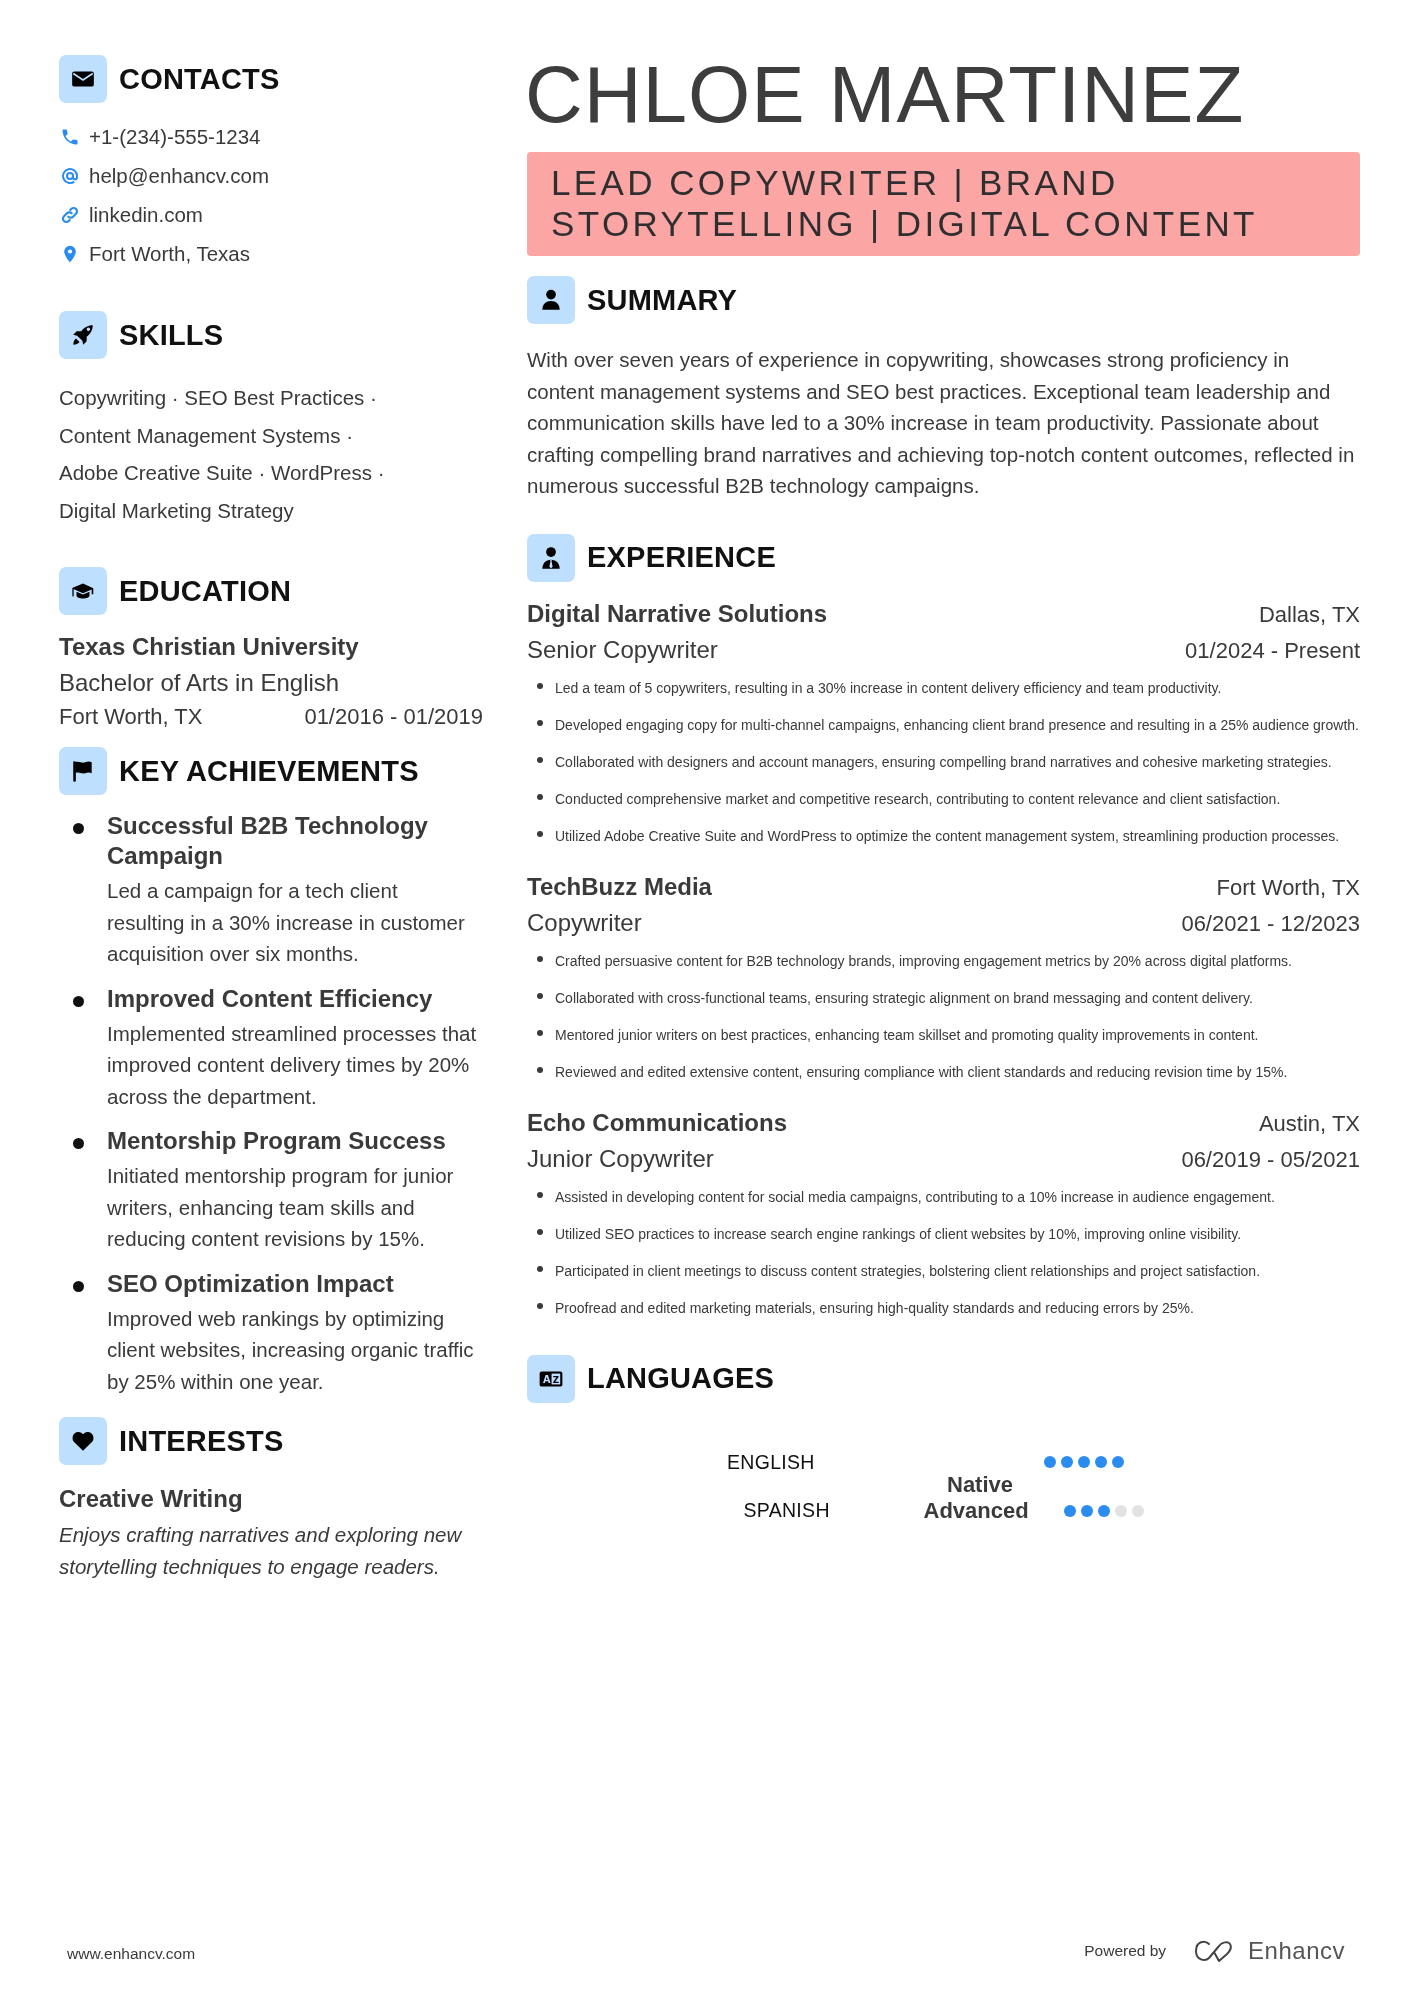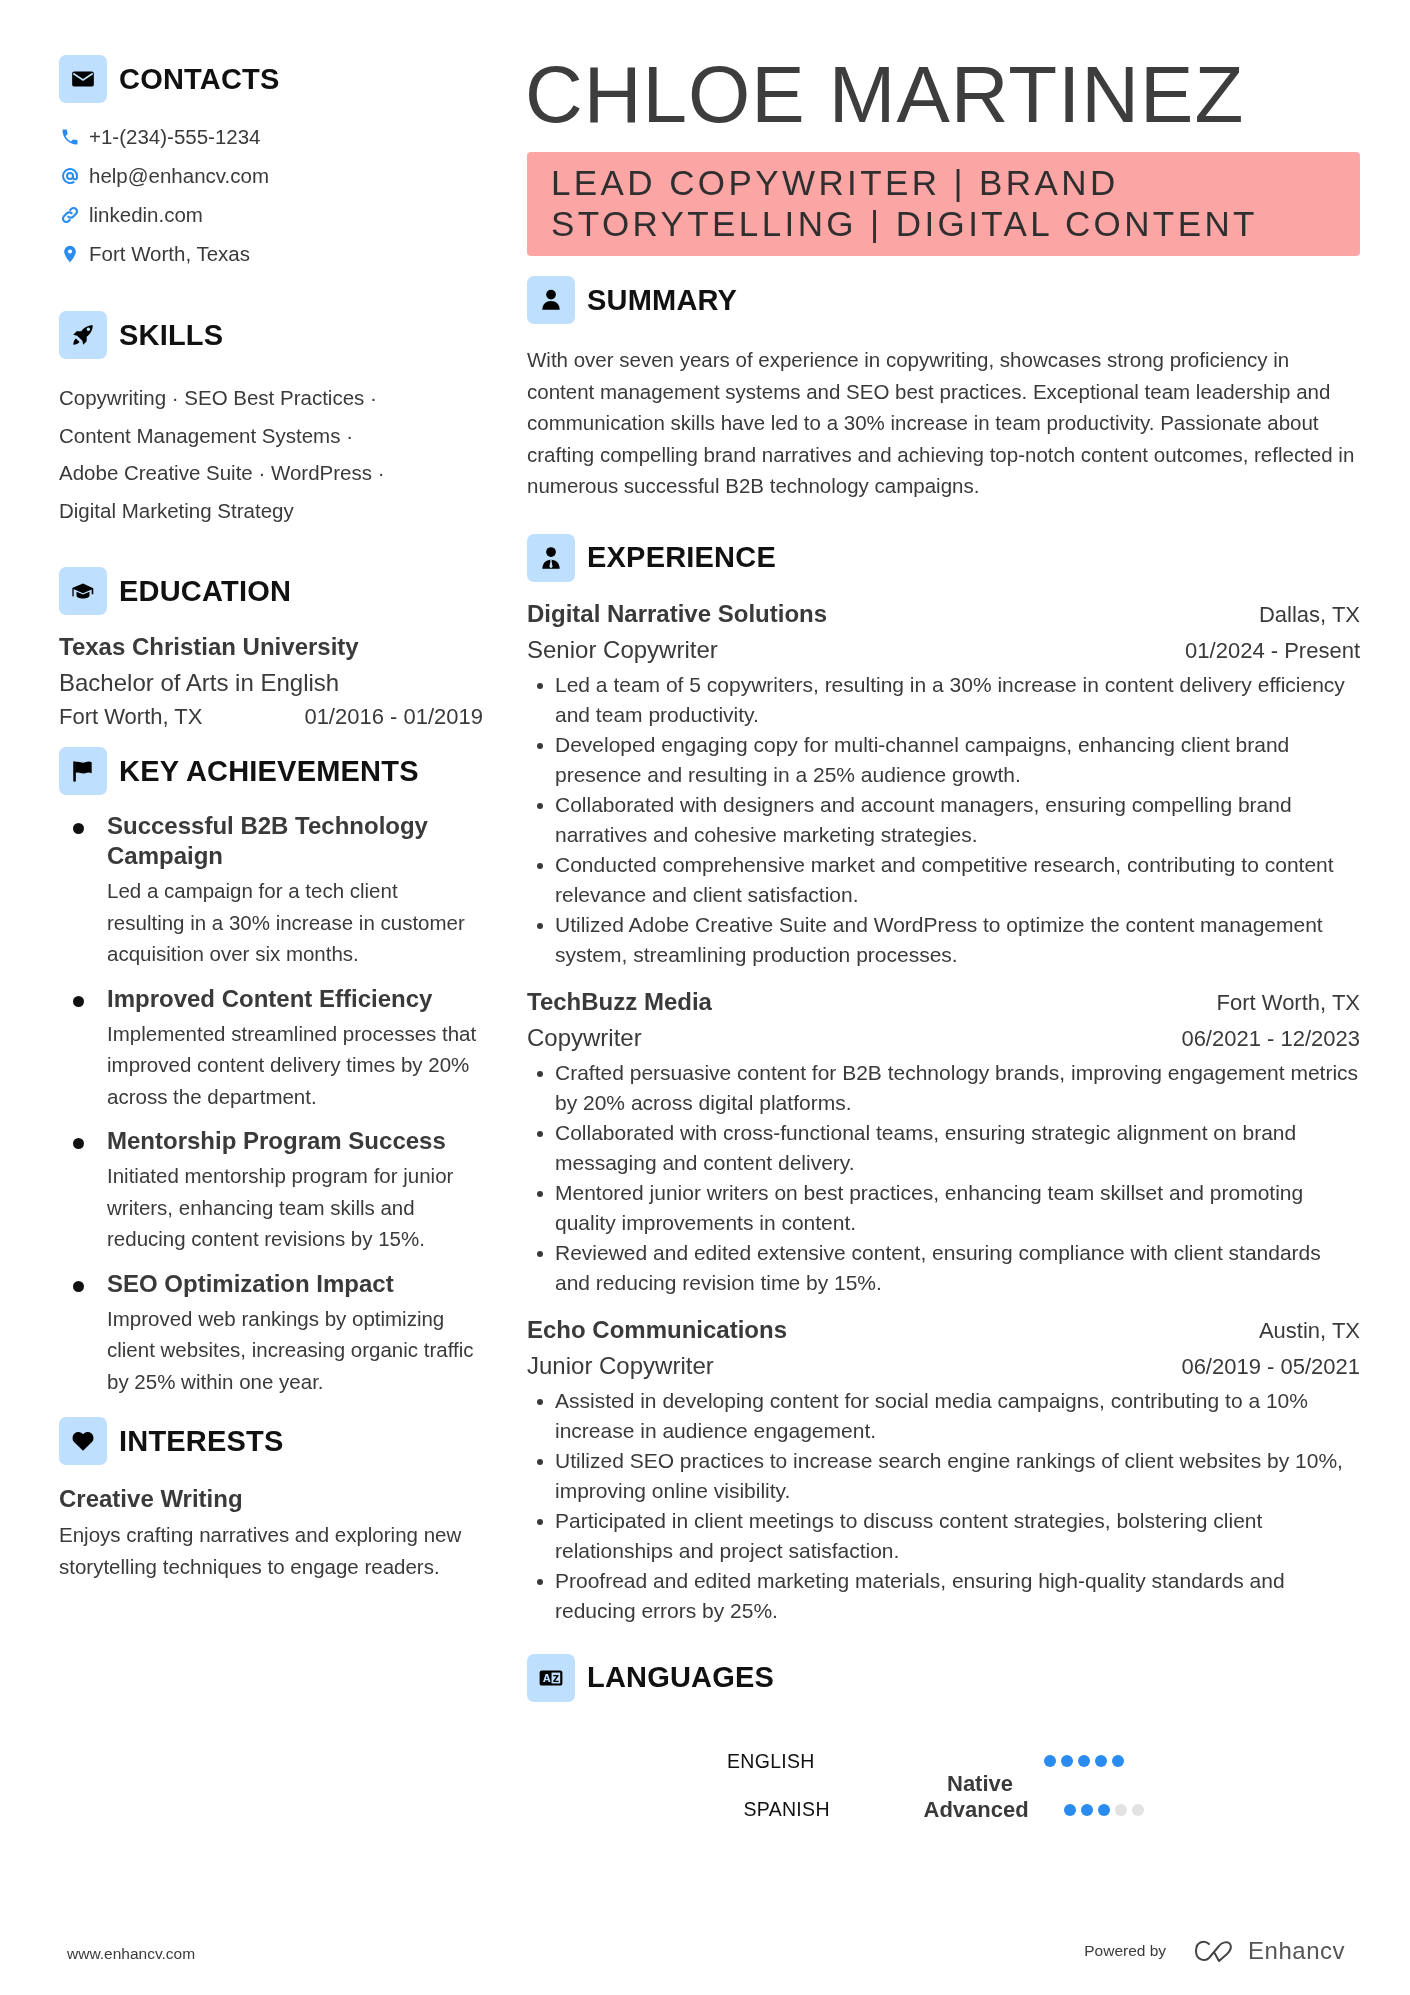--- a/index.html
+++ b/index.html
@@ -31,41 +31,41 @@
 
   
   .ach-list { margin-top: 16px; }
   .ach { position: relative; padding-left: 48px; margin-bottom: 14px; }
   .ach-dot { position: absolute; left: 14px; top: 12px; width: 11px; height: 11px; border-radius: 50%; background: #111; }
   .ach-title { font-size: 24px; font-weight: 700; color: #3a3a3a; line-height: 30px; }
   .ach-desc { font-size: 20.5px; line-height: 31.5px; color: #3a3a3a; margin-top: 4px; }
 
   
   .int-title { font-size: 24px; font-weight: 700; color: #3a3a3a; margin-top: 18px; line-height: 32px; }
-  .int-desc { font-size: 20.5px; line-height: 31.5px; color: #3a3a3a; margin-top: 4px; }
+  .int-desc { font-size: 20.5px; line-height: 31.5px; color: #3a3a3a; margin-top: 4px; font-style: italic; }
 
   
   .name { font-size: 80px; font-weight: 400; color: #3d3d3d; letter-spacing: 1px; line-height: 90px; margin-left: -2px; }
   .title-banner { margin-top: 12px; background: #fca5a5; border-radius: 4px; padding: 10px 24px 12px 24px; width: 833px; }
   .title-banner span { display: block; font-size: 35px; letter-spacing: 3.4px; color: #2f2f2f; line-height: 41px; }
 
   .summary { margin-top: 20px; }
   .summary-text { margin-top: 20px; font-size: 20.5px; line-height: 31.5px; color: #3a3a3a; }
 
   .experience { margin-top: 32px; }
   .job { margin-top: 14px; }
   .job:first-of-type { margin-top: 14px; }
   .job-row1 { display: flex; justify-content: space-between; align-items: baseline; }
   .job-company { font-size: 24px; font-weight: 700; color: #3a3a3a; line-height: 36px; }
   .job-loc { font-size: 22px; color: #3a3a3a; }
   .job-row2 { display: flex; justify-content: space-between; align-items: baseline; }
   .job-role { font-size: 24px; color: #3a3a3a; line-height: 36px; }
   .job-dates { font-size: 22px; color: #3a3a3a; }
   .bullets { list-style: none; margin-top: 2px; }
-  .bullets li { position: relative; padding-left: 28px; font-size: 21px; line-height: 30px; color: #3a3a3a; }
+  .bullets li { position: relative; padding-left: 28px; font-size: 14px; line-height: 37px; color: #3a3a3a; }
   .bullets li .b { position: absolute; left: 10px; top: 13px; width: 6px; height: 6px; border-radius: 50%; background: #3a3a3a; }
 
   .languages { margin-top: 28px; }
   .lang-row { margin-top: 24px; display: flex; align-items: center; height: 30px; flex-direction: column; }
   .lang-item { display: flex; align-items: center; width: 433px; }
   .lang-item + .lang-item { width: 400px; }
   .lang-name { font-size: 19.5px; color: #111; width: 220px; letter-spacing: 0.3px; }
   .lang-level { font-size: 22px; font-weight: 700; color: #3a3a3a; }
   .dots { display: flex; margin-left: auto; margin-right: 36px; }
   .lang-item + .lang-item .dots { margin-right: 0; }

